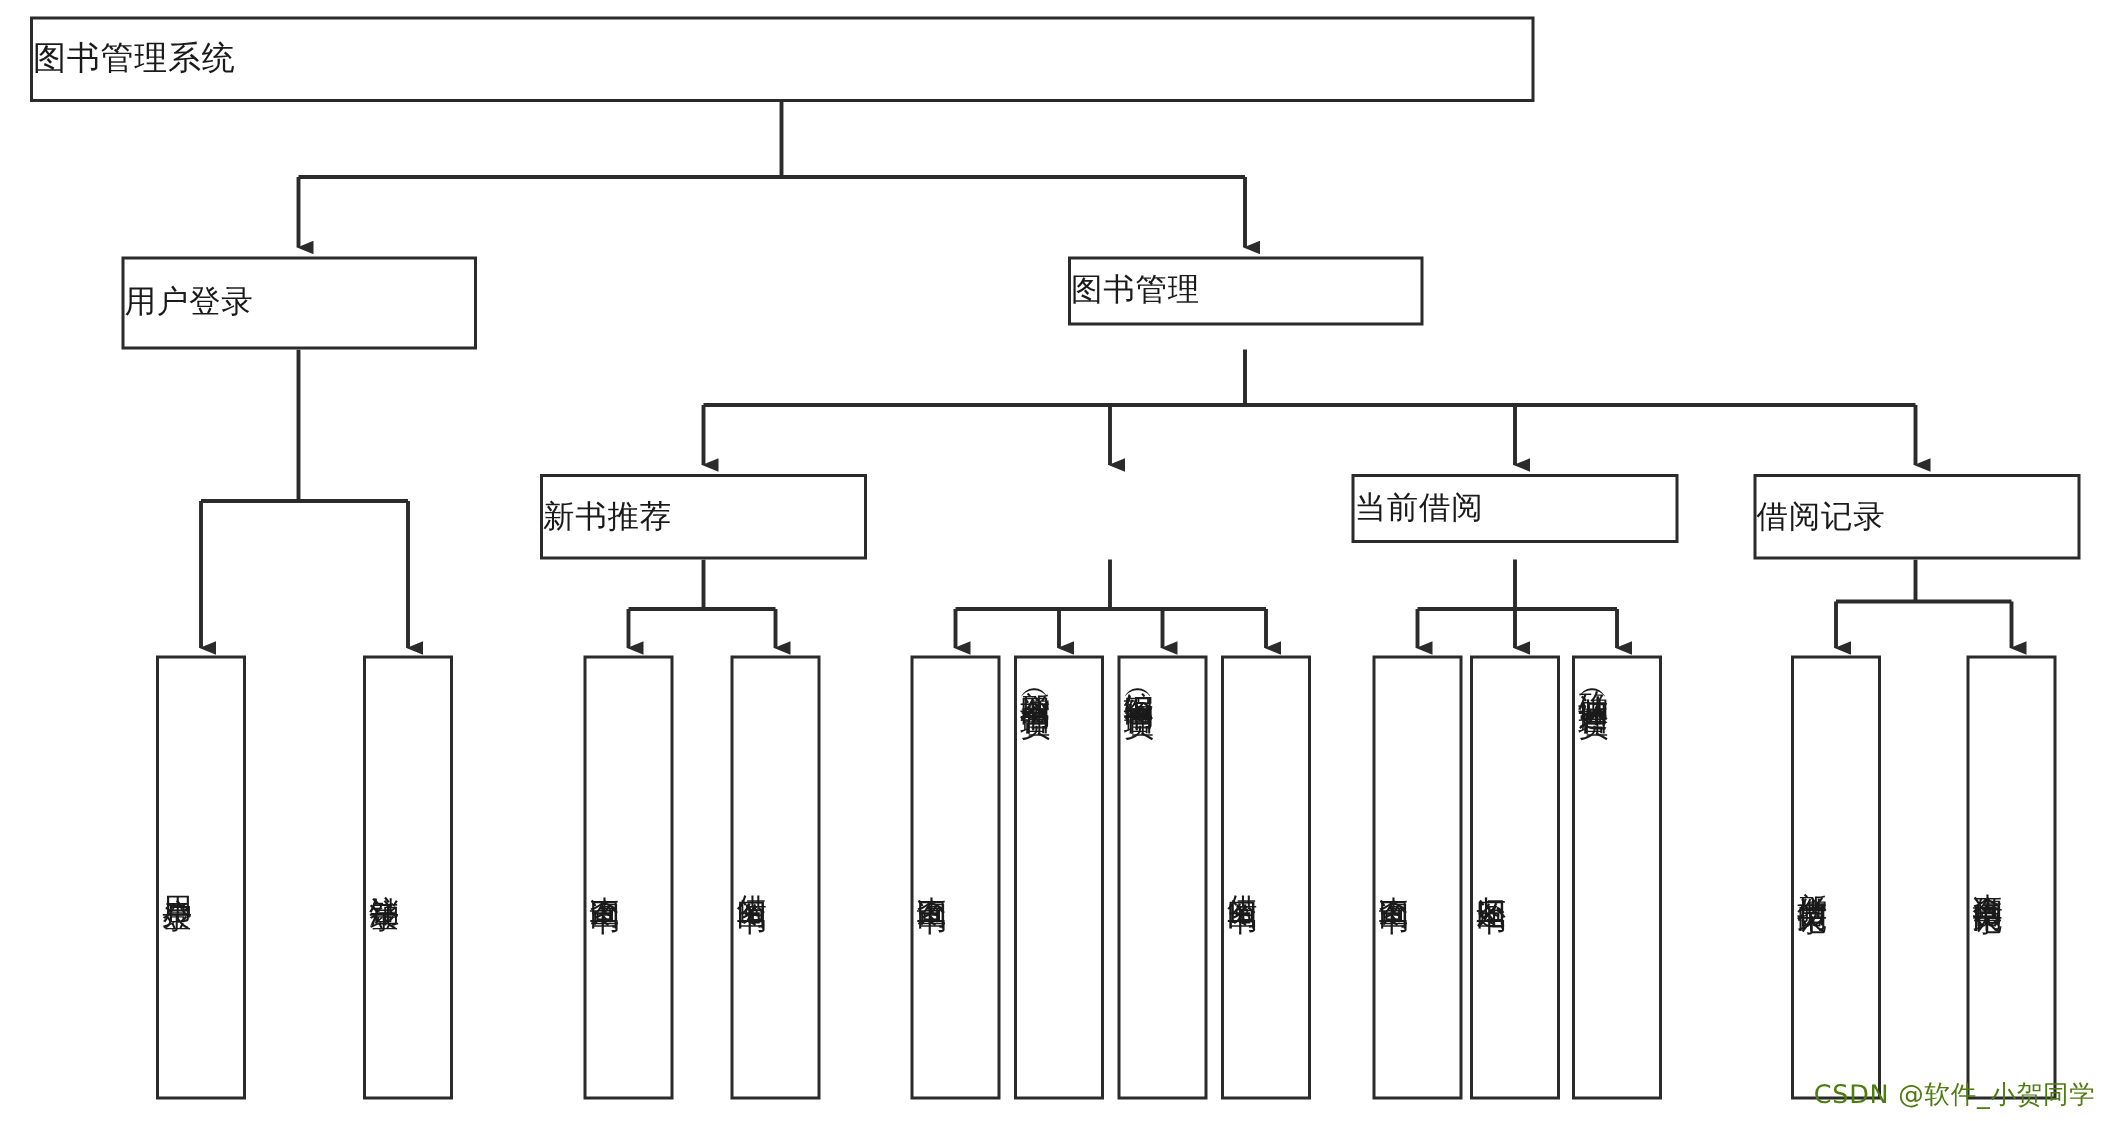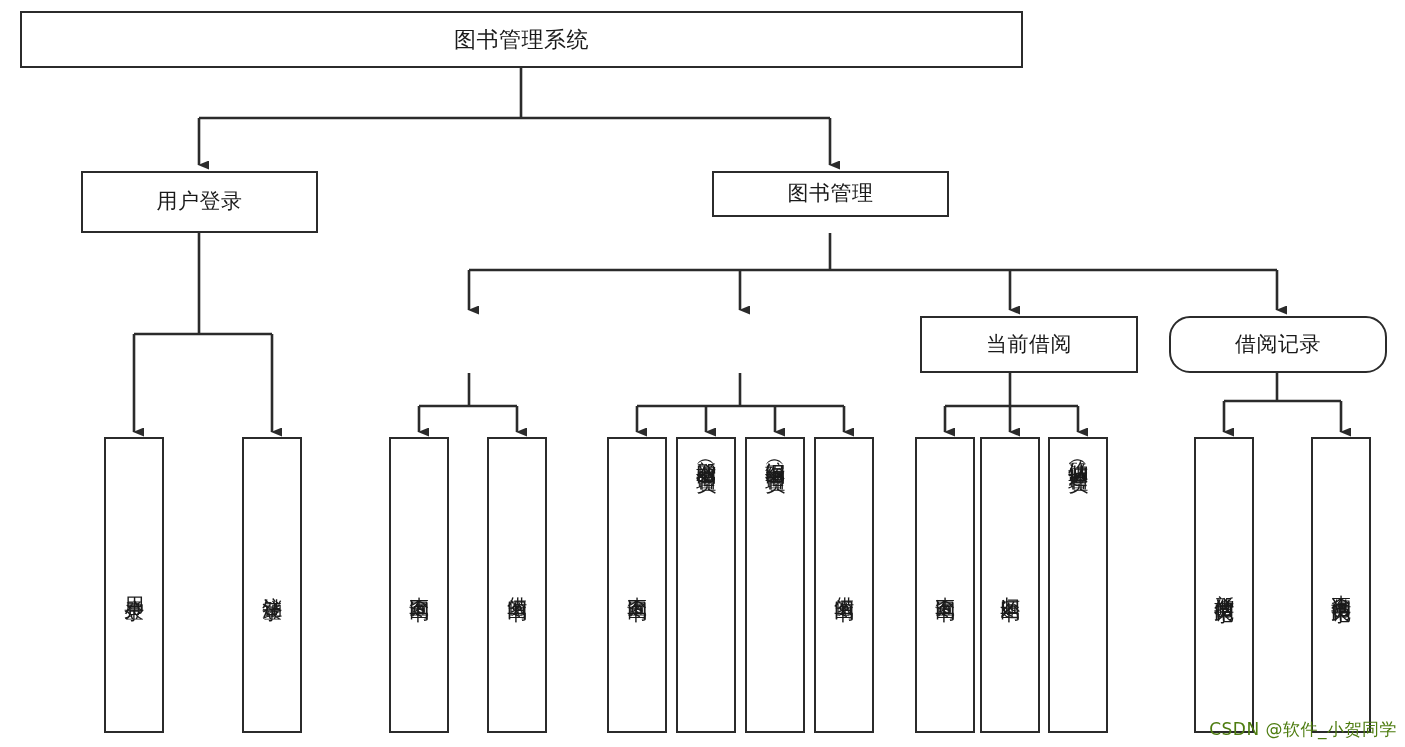--- a/index.html
+++ b/index.html
@@ -27,21 +27,21 @@
     width: 1405px;
     height: 747px;
   }
   .node-box {
     position: absolute;
     box-sizing: border-box;
     border: 2.5px solid #2b2b2b;
     background: #ffffff;
     display: flex;
     align-items: center;
-    justify-content: center;
+    justify-content: flex-start;
     color: #1a1a1a;
   }
   .node-label {
     display: block;
     text-align: center;
     line-height: 1.32;
     letter-spacing: 0.5px;
     white-space: nowrap;
   }
   .node-root .node-label {
@@ -135,24 +135,27 @@
     <span class="node-label">图书管理系统</span>
   </div>
 
   <div class="node-box node-mid" style="left:81px; top:171px; width:237px; height:62px;">
     <span class="node-label">用户登录</span>
   </div>
   <div class="node-box node-mid" style="left:712px; top:171px; width:237px; height:46px;">
     <span class="node-label">图书管理</span>
   </div>
 
-  <div class="node-box node-mid" style="left:901px; top:316px; width:218px; height:57px;margin-left:19px;">
+  <div class="node-box node-mid" style="left:360px; top:316px; width:218px; height:57px;">
+    <span class="node-label">新书推荐</span>
+  </div>
+  <div class="node-box node-mid" style="left:901px; top:316px; width:218px; height:46px;">
     <span class="node-label">当前借阅</span>
   </div>
-  <div class="node-box node-mid" style="left:1169px; top:316px; width:218px; height:57px;border-radius:21px;">
+  <div class="node-box node-mid" style="left:1169px; top:316px; width:218px; height:57px;">
     <span class="node-label">借阅记录</span>
   </div>
 
   <div class="node-box node-leaf leaf-center" style="left:104px; top:437px; width:60px; height:296px;">
     <span class="node-label">用户登录</span>
   </div>
   <div class="node-box node-leaf leaf-center" style="left:242px; top:437px; width:60px; height:296px;">
     <span class="node-label">注销登录</span>
   </div>
 

